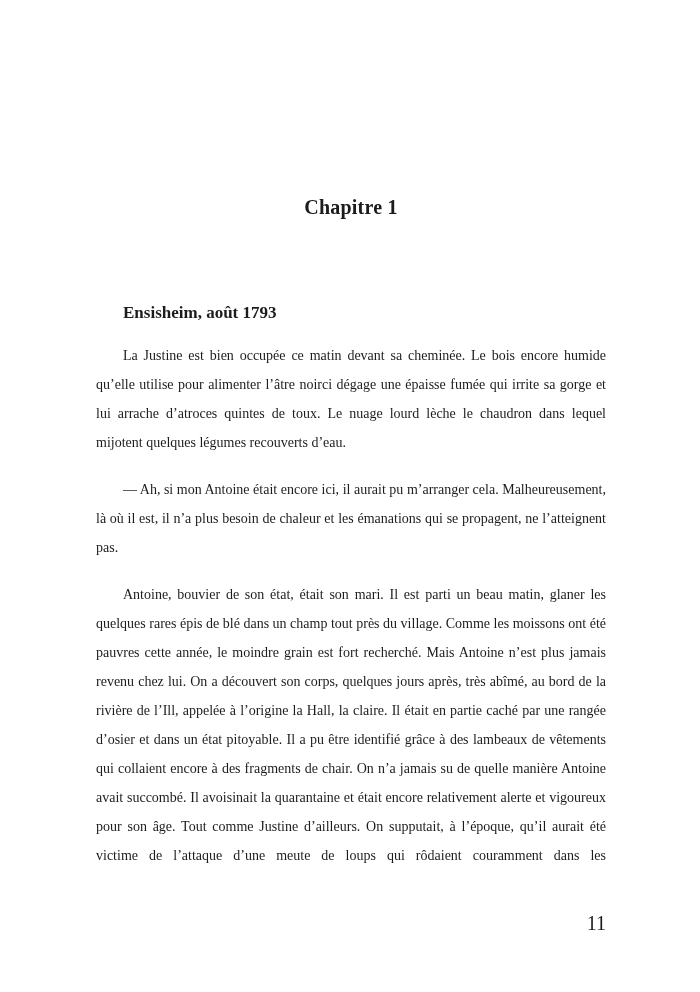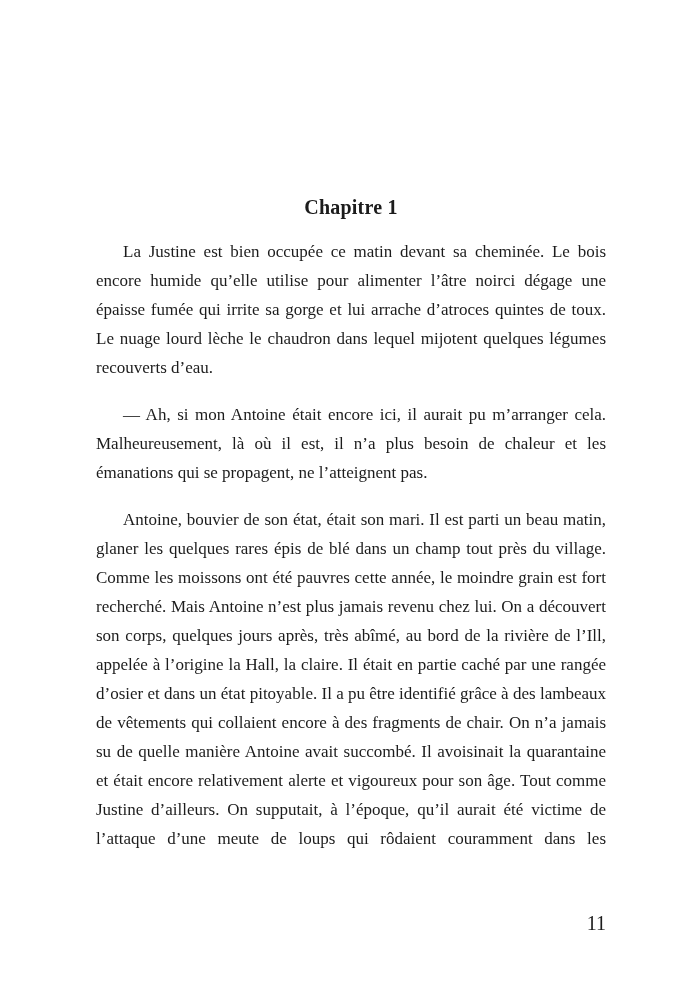--- a/index.html
+++ b/index.html
@@ -33,21 +33,21 @@
   .dateline {
     margin: 0;
     padding-top: 84px;
     padding-left: 27px;
     font-size: 17px;
     font-weight: bold;
   }
   .para {
     margin: 0;
     padding-top: 18px;
-    font-size: 17px;
+    font-size: 14px;
     line-height: 29px;
     text-align: justify;
     text-indent: 27px;
   }
   .para.continues {
     text-align-last: justify;
   }
   .page-number {
     position: absolute;
     top: 912px;
@@ -55,18 +55,19 @@
     font-size: 20px;
     color: #1c1c1c;
   }
 </style>
 </head>
 <body>
 
 <div class="page">
   <div class="content">
     <h1 class="chapter-title">Chapitre 1</h1>
+    <p class="dateline">Ensisheim, août 1793</p>
     <p class="para">La Justine est bien occupée ce matin devant sa cheminée. Le bois encore humide qu’elle utilise pour alimenter l’âtre noirci dégage une épaisse fumée qui irrite sa gorge et lui arrache d’atroces quintes de toux. Le nuage lourd lèche le chaudron dans lequel mijotent quelques légumes recouverts d’eau.</p>
     <p class="para">— Ah, si mon Antoine était encore ici, il aurait pu m’arranger cela. Malheureusement, là où il est, il n’a plus besoin de chaleur et les émanations qui se propagent, ne l’atteignent pas.</p>
     <p class="para continues">Antoine, bouvier de son état, était son mari. Il est parti un beau matin, glaner les quelques rares épis de blé dans un champ tout près du village. Comme les moissons ont été pauvres cette année, le moindre grain est fort recherché. Mais Antoine n’est plus jamais revenu chez lui. On a découvert son corps, quelques jours après, très abîmé, au bord de la rivière de l’Ill, appelée à l’origine la Hall, la claire. Il était en partie caché par une rangée d’osier et dans un état pitoyable. Il a pu être identifié grâce à des lambeaux de vêtements qui collaient encore à des fragments de chair. On n’a jamais su de quelle manière Antoine avait succombé. Il avoisinait la quarantaine et était encore relativement alerte et vigoureux pour son âge. Tout comme Justine d’ailleurs. On supputait, à l’époque, qu’il aurait été victime de l’attaque d’une meute de loups qui rôdaient couramment dans les</p>
   </div>
   <div class="page-number">11</div>
 </div>
 
 </body></html>

